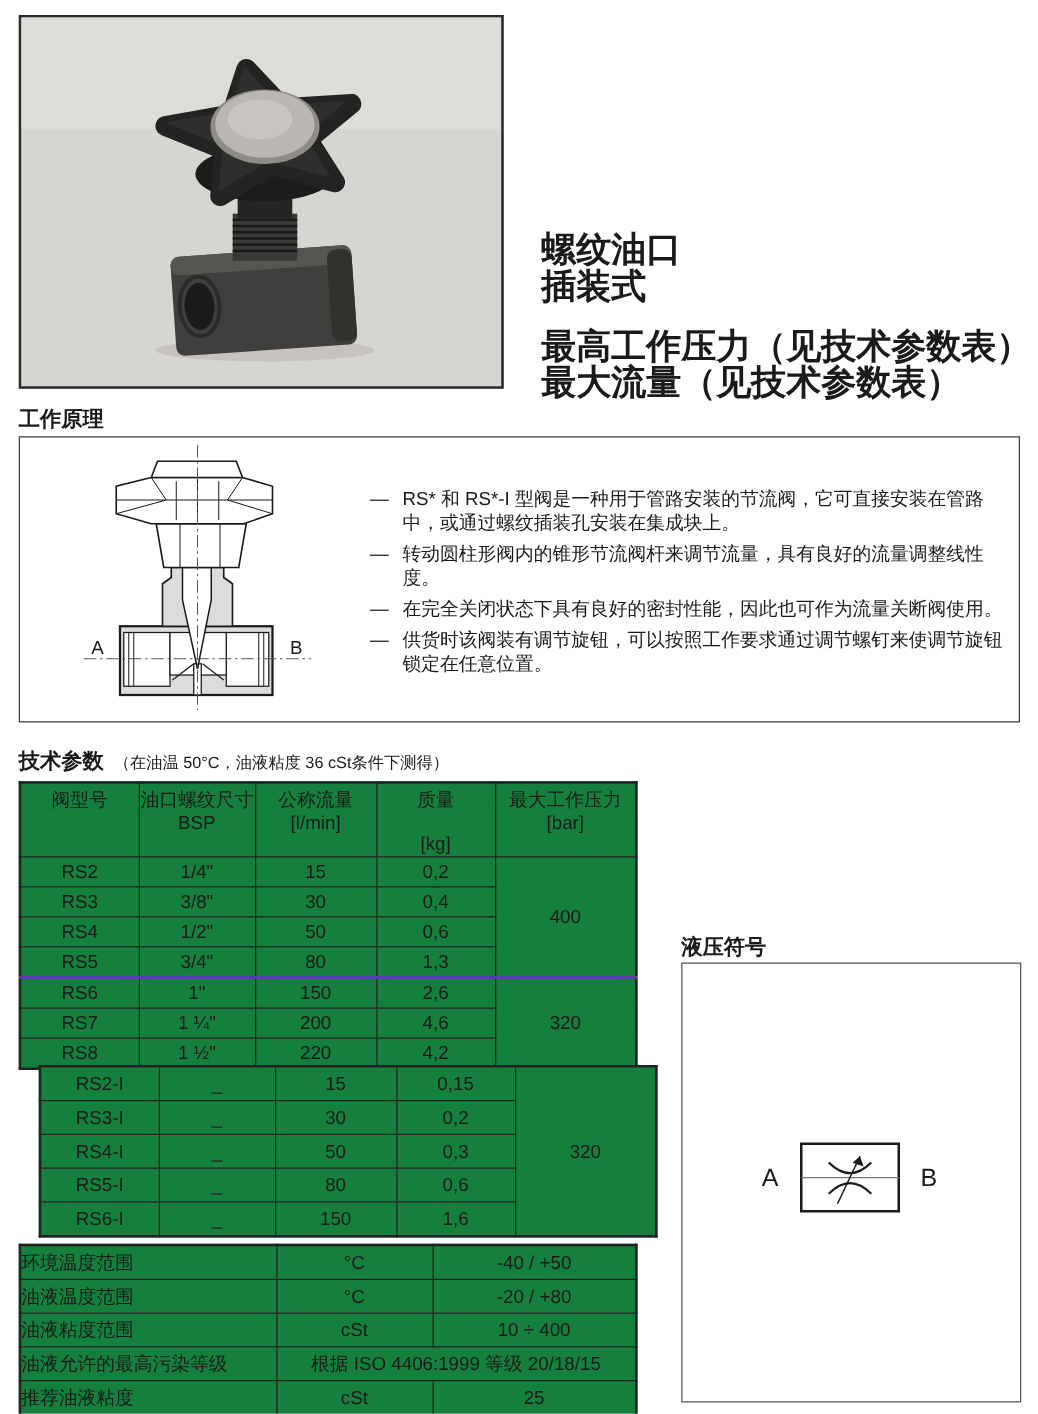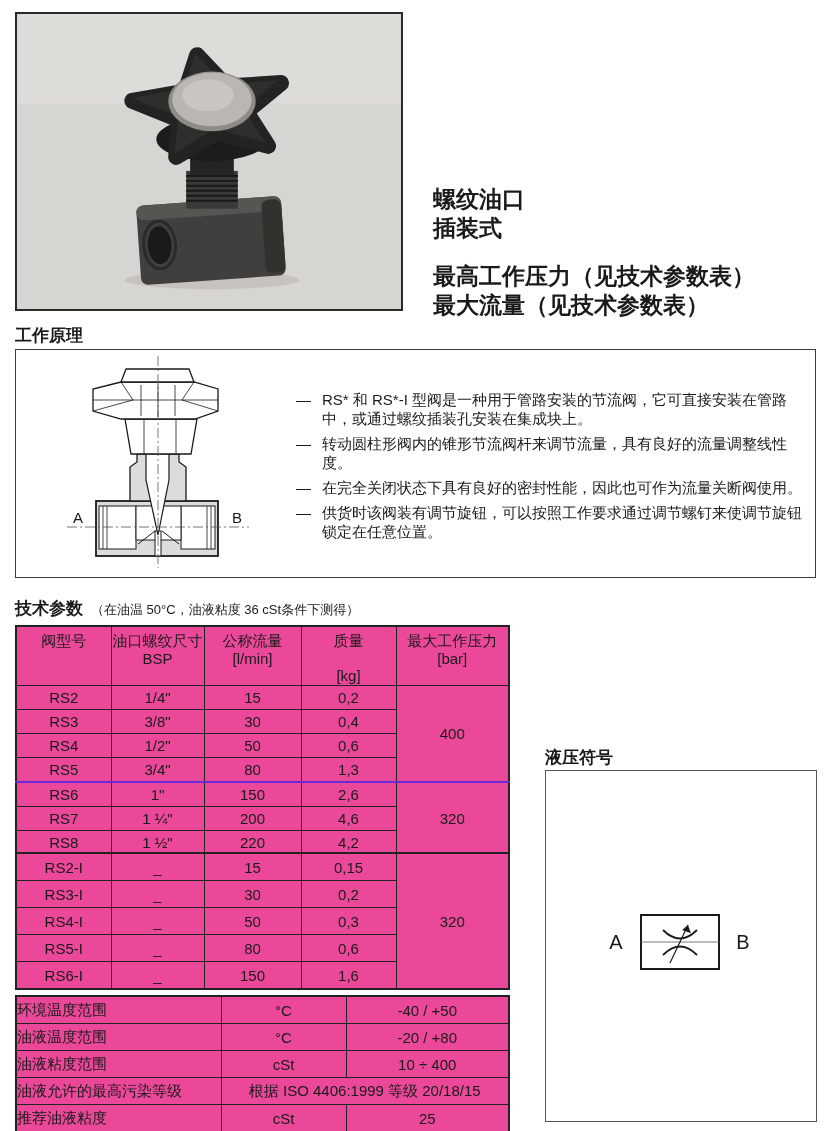--- a/index.html
+++ b/index.html
@@ -12,45 +12,45 @@
   .photo-box svg{display:block;width:100%;height:100%;}
 
   
   .title-block{position:absolute;right:12px;top:8px;text-align:right;}
   .model{font-size:47px;font-weight:bold;line-height:1.05;letter-spacing:1px;}
   .product-name{font-size:25px;font-weight:bold;line-height:1.1;margin-top:2px;}
   .series{font-size:19px;font-weight:bold;line-height:1.15;margin-top:3px;}
 
   
   .intro{position:absolute;left:433px;top:185px;}
-  .intro div{font-size:23px;font-weight:bold;line-height:29px;white-space:nowrap;}
+  .intro div{font-size:28px;font-weight:bold;line-height:29px;white-space:nowrap;}
   .intro div.gap{margin-top:19px;}
 
   .sec-heading{position:absolute;font-size:17px;font-weight:bold;}
   .wp-heading{left:15px;top:324px;}
   .tp-heading{left:15px;top:597px;}
   .tp-note{font-size:13px;font-weight:normal;margin-left:8px;}
   .sym-heading{left:545px;top:746px;}
 
   
   .wp-box{position:absolute;left:15px;top:349px;width:801px;height:229px;
           border:1px solid #3c3c3c;box-sizing:border-box;background:#fff;}
   .wp-drawing{position:absolute;left:29px;top:4px;}
   .bullets{position:absolute;left:280px;top:40px;width:508px;}
   .bullet{display:flex;font-size:15px;line-height:19px;margin-bottom:6px;}
   .bullet .dash{flex:0 0 26px;}
   .bullet .btext{flex:1;}
 
   
-  table{border-collapse:collapse;table-layout:fixed;position:absolute;background:#ec4899;}
+  table{border-collapse:collapse;table-layout:fixed;position:absolute;background:#15803d;}
   table,td,th{border:1px solid #222;}
   table{border-width:2px;}
   td,th{text-align:center;font-size:15px;font-weight:normal;padding:0;color:#1a1a1a;}
   #tech-table-1{left:15px;top:625px;width:493px;}
-  #tech-table-2{left:15px;top:852px;width:493px;}
+  #tech-table-2{left:31px;top:852px;width:493px;}
   #cond-table{left:15px;top:995px;width:493px;}
   #tech-table-1 thead th{vertical-align:top;padding-top:5px;height:52px;}
   #tech-table-1 thead th div{line-height:17.5px;min-height:17.5px;}
   #tech-table-1 tbody td{height:23px;}
   #tech-table-2 tbody td{height:26px;}
   #cond-table td{height:26px;}
   #cond-table td.cond-label{text-align:left;padding-left:0;}
   tr.group-sep td{border-top:2px solid #6d28d9;}
 
   

